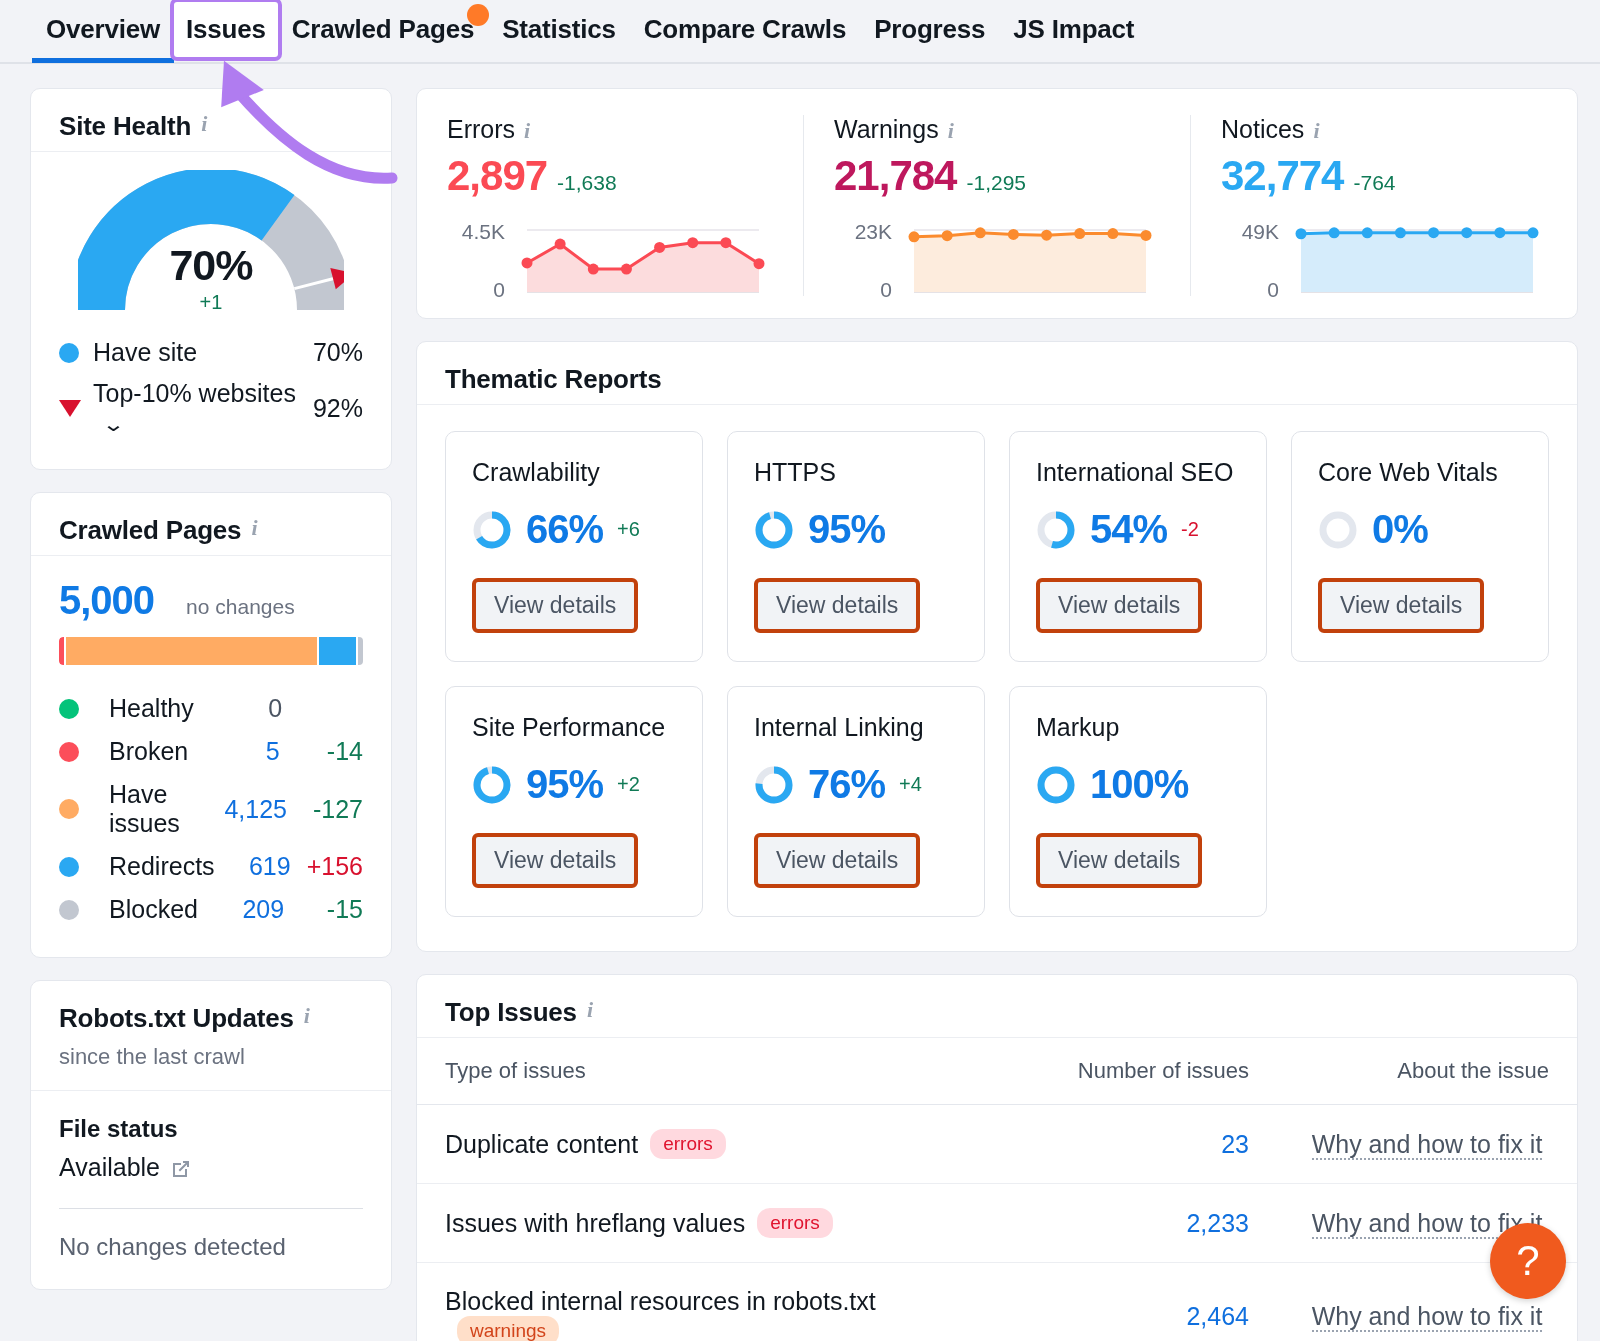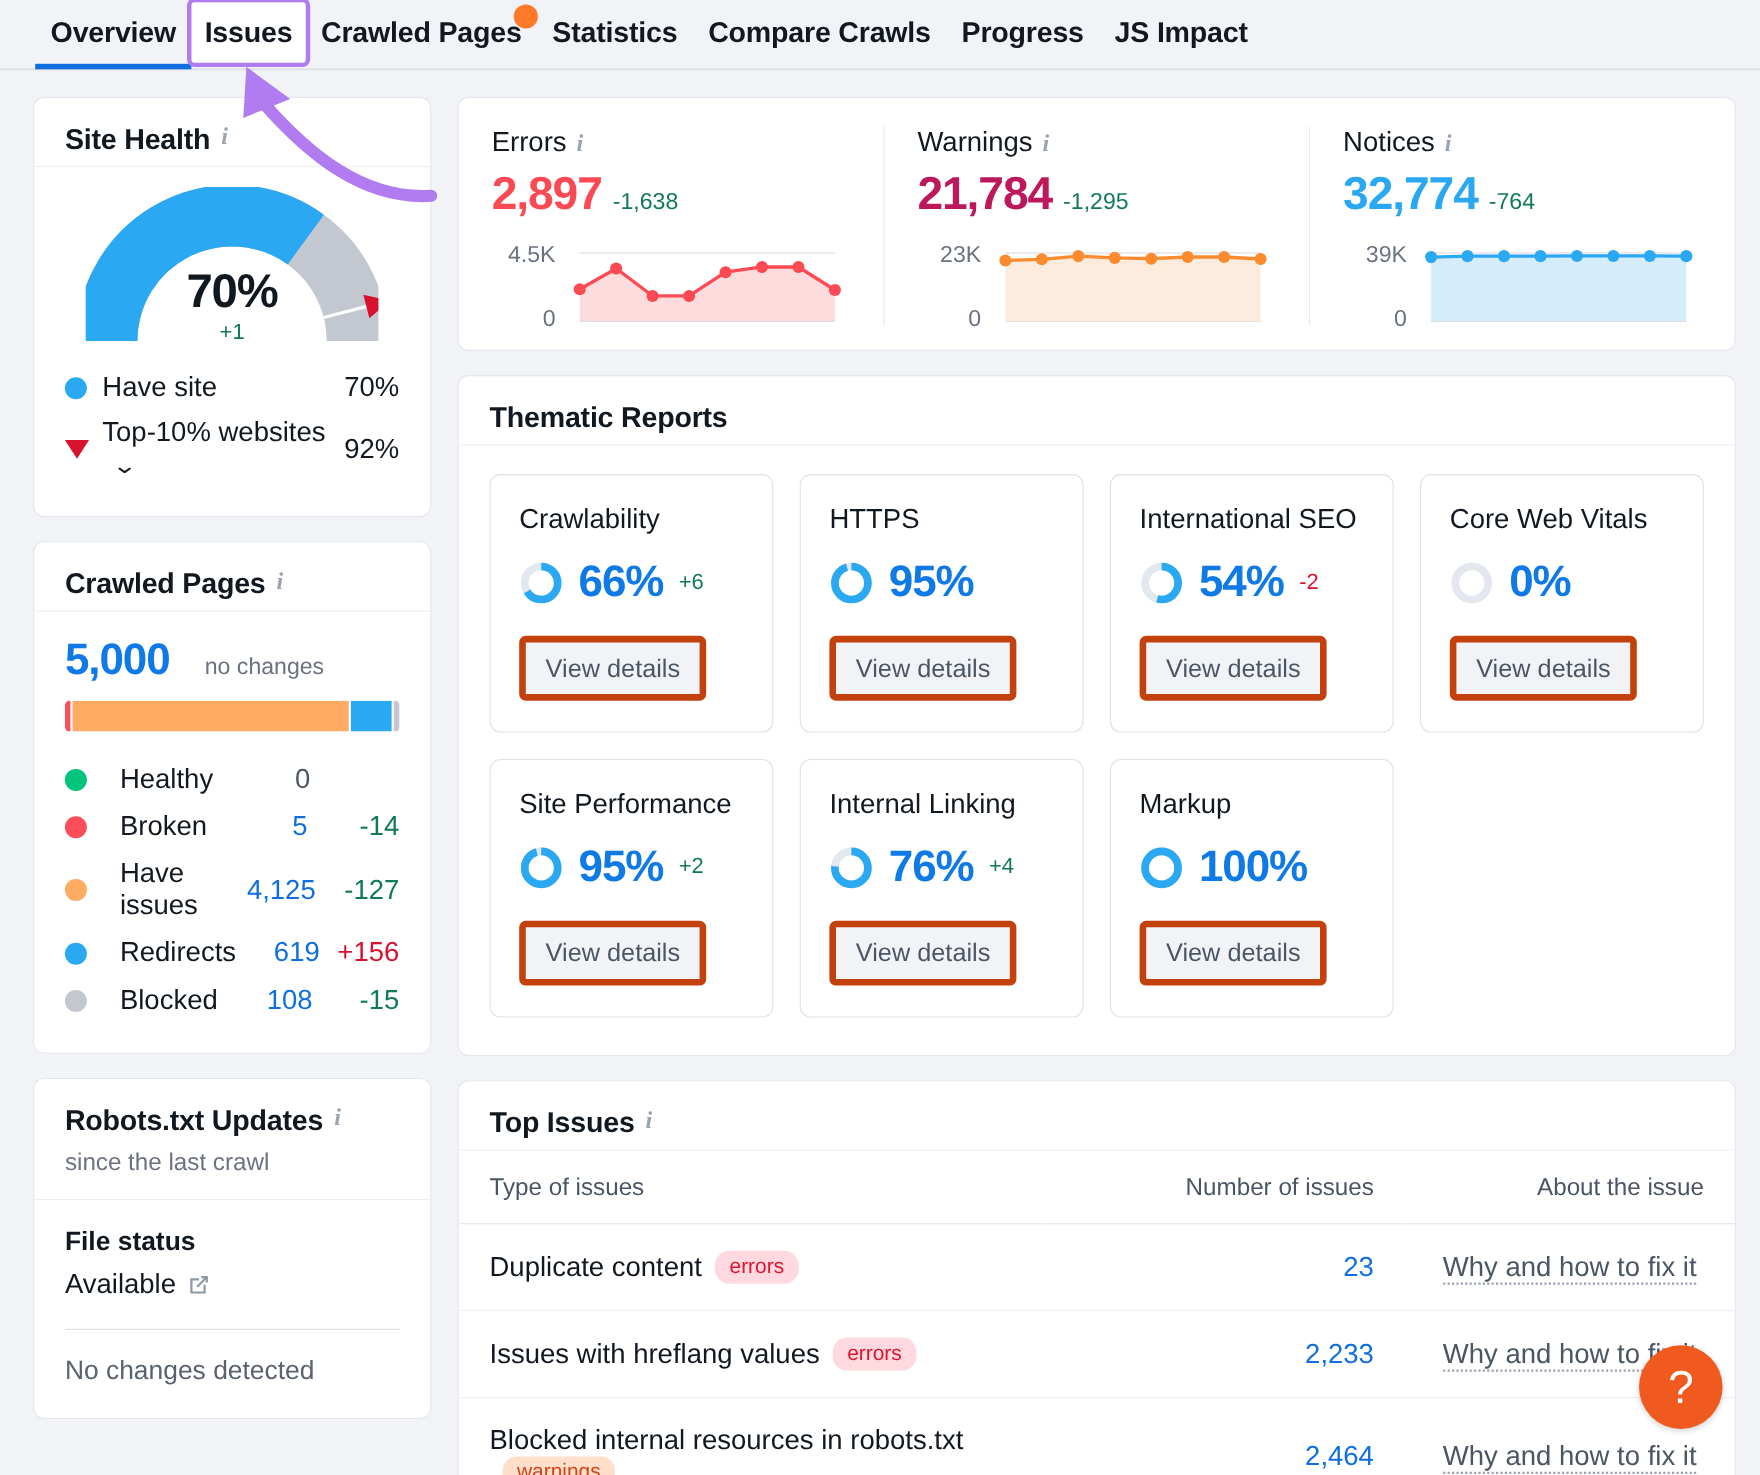--- a/index.html
+++ b/index.html
@@ -178,21 +178,21 @@
   .tr-name { font-size: 25px; margin-bottom: 20px; }
   .tr-score { display: flex; align-items: center; gap: 14px; margin-bottom: auto; }
   .tr-pct { font-size: 40px; font-weight: 700; color: #0f7ae5; letter-spacing: -1px; }
   .tr-chg { font-size: 20px; }
   .tr-chg.up { color: #107a56; }
   .tr-chg.down { color: #d8112e; }
   .tr-btn {
     align-self: flex-start;
     margin-top: 26px;
     background: #f1f3f6;
-    border: 6px solid #c2410c;
+    border: 4px solid #c2410c;
     border-radius: 6px;
     font-size: 23px;
     color: #4b5563;
     padding: 10px 18px;
     cursor: pointer;
     font-family: "Liberation Sans", sans-serif;
   }
 
   
   .ti-table { width: 100%; border-collapse: collapse; }
@@ -335,21 +335,21 @@
             </div>
             <div class="cp-list-row">
               <span class="dot" style="background:#2aa8f2"></span>
               <span class="lbl">Redirects</span>
               <span class="cnt">619</span>
               <span class="chg pos">+156</span>
             </div>
             <div class="cp-list-row">
               <span class="dot" style="background:#c2c7d0"></span>
               <span class="lbl">Blocked</span>
-              <span class="cnt">108</span>
+              <span class="cnt">209</span>
               <span class="chg neg">-15</span>
             </div>
           </div>
       </div>
     </div>
 
     <div class="card">
       <div class="card-head" style="border-bottom:none;padding-bottom:10px">
         <span class="card-title">Robots.txt Updates</span>
         <span class="info-i">i</span>
@@ -440,21 +440,21 @@
             <div class="metric-head">
               <span>Notices</span>
               <span class="info-i">i</span>
             </div>
             <div class="metric-val">
               <span class="metric-num" style="color:#2aa8f2">32,774</span>
               <span class="metric-delta">-764</span>
             </div>
             <div class="spark">
               <div class="spark-axis">
-                <span class="top">39K</span>
+                <span class="top">49K</span>
                 <span class="bot">0</span>
               </div>
               <svg class="spark-svg" viewBox="0 0 260 72" preserveAspectRatio="none">
                 <line x1="14" y1="6" x2="246" y2="6" stroke="#e6e3ea" stroke-width="1.5"></line>
                 <line x1="14" y1="68" x2="246" y2="68" stroke="#ddd8de" stroke-width="1.5"></line>
                 <path d="M14 9.741882352941175 L47.142857142857146 8.848352941176472 L80.28571428571429 8.848352941176472 L113.42857142857144 8.848352941176472 L146.57142857142858 8.669647058823536 L179.71428571428572 8.669647058823536 L212.8571428571429 8.669647058823536 L246.00000000000003 8.848352941176472 L 246.00000000000003 68 L 14 68 Z" fill="#d5ecfb"></path>
                 <path d="M14 9.741882352941175 L47.142857142857146 8.848352941176472 L80.28571428571429 8.848352941176472 L113.42857142857144 8.848352941176472 L146.57142857142858 8.669647058823536 L179.71428571428572 8.669647058823536 L212.8571428571429 8.669647058823536 L246.00000000000003 8.848352941176472" fill="none" stroke="#2aa8f2" stroke-width="3"></path>
                 <circle cx="14" cy="9.741882352941175" r="5.5" fill="#2aa8f2"></circle>
                 <circle cx="47.142857142857146" cy="8.848352941176472" r="5.5" fill="#2aa8f2"></circle>
                 <circle cx="80.28571428571429" cy="8.848352941176472" r="5.5" fill="#2aa8f2"></circle>

